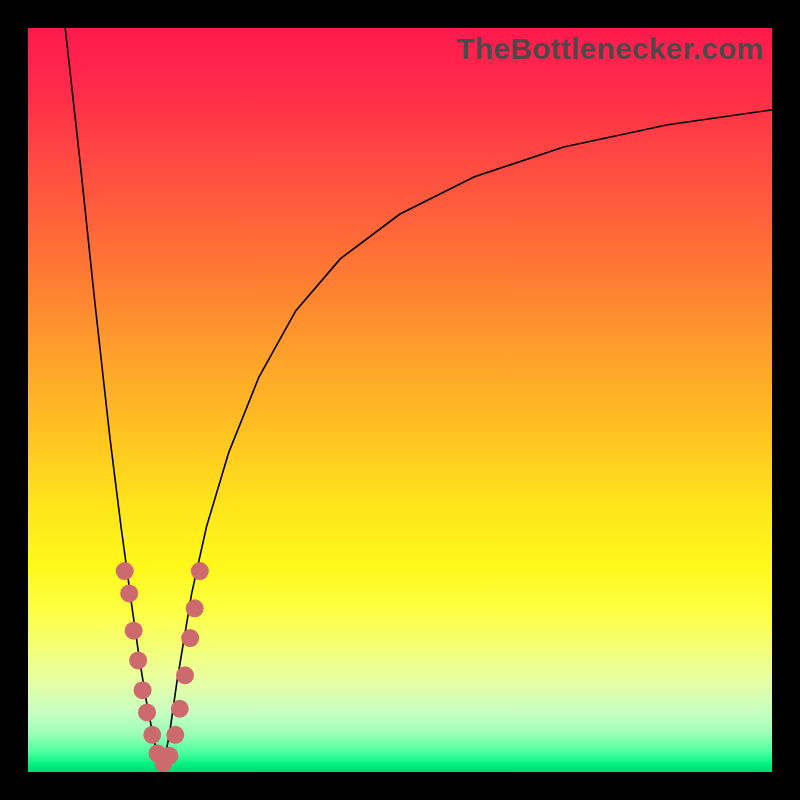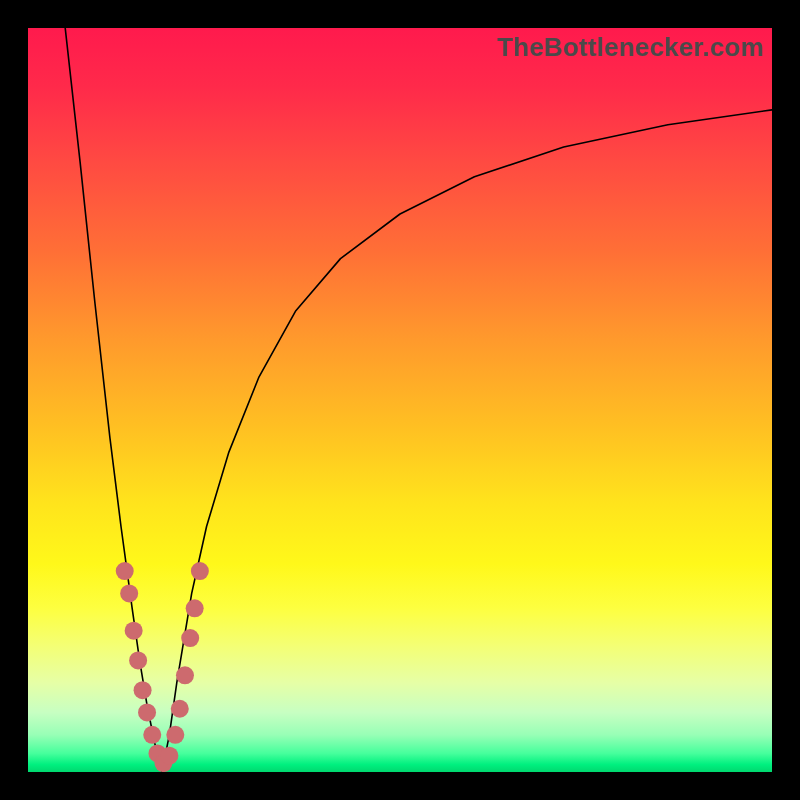--- a/index.html
+++ b/index.html
@@ -47,21 +47,21 @@
       #98ffb6 95%,
       #46ff9c 97.5%,
       #00f07f 99%,
       #00d86f 100%);
   }
   .watermark {
     position: absolute;
     top: 4px;
     right: 8px;
     color: #4a4a4a;
-    font-size: 26px;
+    font-size: 30px;
     font-weight: 600;
     letter-spacing: 0.2px;
     user-select: none;
   }
   svg.curve {
     position: absolute;
     left: 0; top: 0;
     width: 100%; height: 100%;
   }
   .curve path {

